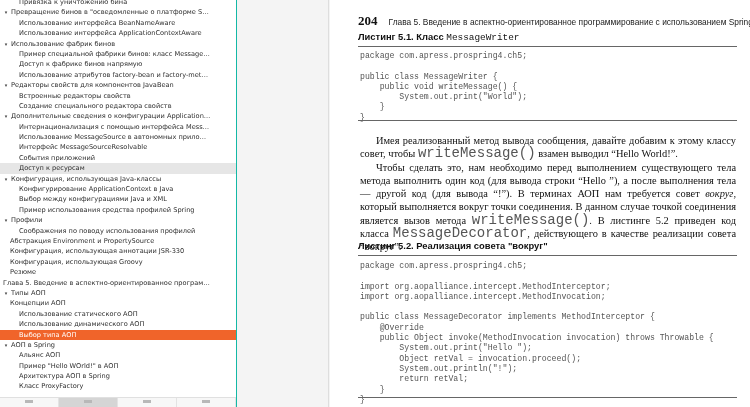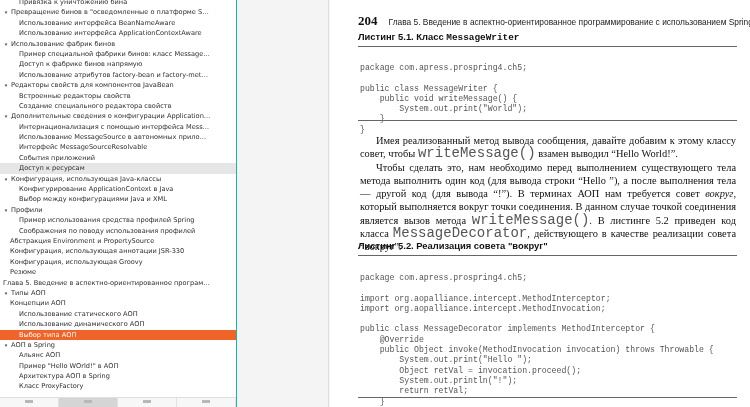--- a/index.html
+++ b/index.html
@@ -54,25 +54,25 @@
     position: absolute; left: 330px; top: 0; width: 420px; height: 407px;
     background: #ffffff; overflow: hidden;
   }
   .page-head { position: absolute; left: 28px; top: 10px; white-space: nowrap; }
   .page-num { font-family: Liberation Serif, serif; font-weight: bold; font-size: 13px; color: #111; }
   .running-title { font-family: "Liberation Sans", sans-serif; font-size: 8.4px; color: #222; margin-left: 6px; }
   .listing-title {
     position: absolute; left: 28px; font-family: "Liberation Sans", sans-serif;
     font-weight: bold; font-size: 9.4px; color: #111; white-space: nowrap;
   }
-  .listing-title .mono { font-family: "Liberation Mono", monospace; font-weight: bold; }
+  .listing-title .mono { font-family: "Liberation Mono", monospace; font-weight: normal; }
   .rule { position: absolute; left: 28px; width: 379px; height: 1.4px; background: #666; }
   .code {
     position: absolute; left: 30px; font-family: "Liberation Mono", monospace;
-    font-size: 8.2px; color: #555; line-height: 10.3px; white-space: pre; margin-top: 12px;
+    font-size: 8.2px; color: #555; line-height: 10.3px; white-space: pre;
   }
   .para {
     position: absolute; left: 30px; width: 376px; font-family: "Liberation Serif", serif;
     font-size: 10.4px; color: #111; line-height: 13.3px; text-align: justify;
   }
   .para p { margin: 0; text-indent: 16px; }
   .para .m { font-family: "Liberation Mono", monospace; font-size: 14px; color: #555; }
   .para .i { font-style: italic; }
 </style>
 </head>
@@ -138,26 +138,26 @@
       <div class="toc-row lvl1 has-arrow">
         <span class="arrow">▾</span>
         <span class="label">Конфигурация, использующая Java-классы</span>
       </div>
       <div class="toc-row lvl2">
         <span class="label">Конфигурирование ApplicationContext в Java</span>
       </div>
       <div class="toc-row lvl2">
         <span class="label">Выбор между конфигурациями Java и XML</span>
       </div>
+      <div class="toc-row lvl2">
+        <span class="label">Пример использования средства профилей Spring</span>
+      </div>
       <div class="toc-row lvl1 has-arrow">
         <span class="arrow">▾</span>
         <span class="label">Профили</span>
-      </div>
-      <div class="toc-row lvl2">
-        <span class="label">Пример использования средства профилей Spring</span>
       </div>
       <div class="toc-row lvl2">
         <span class="label">Соображения по поводу использования профилей</span>
       </div>
       <div class="toc-row lvl1">
         <span class="label">Абстракция Environment и PropertySource</span>
       </div>
       <div class="toc-row lvl1">
         <span class="label">Конфигурация, использующая аннотации JSR-330</span>
       </div>

